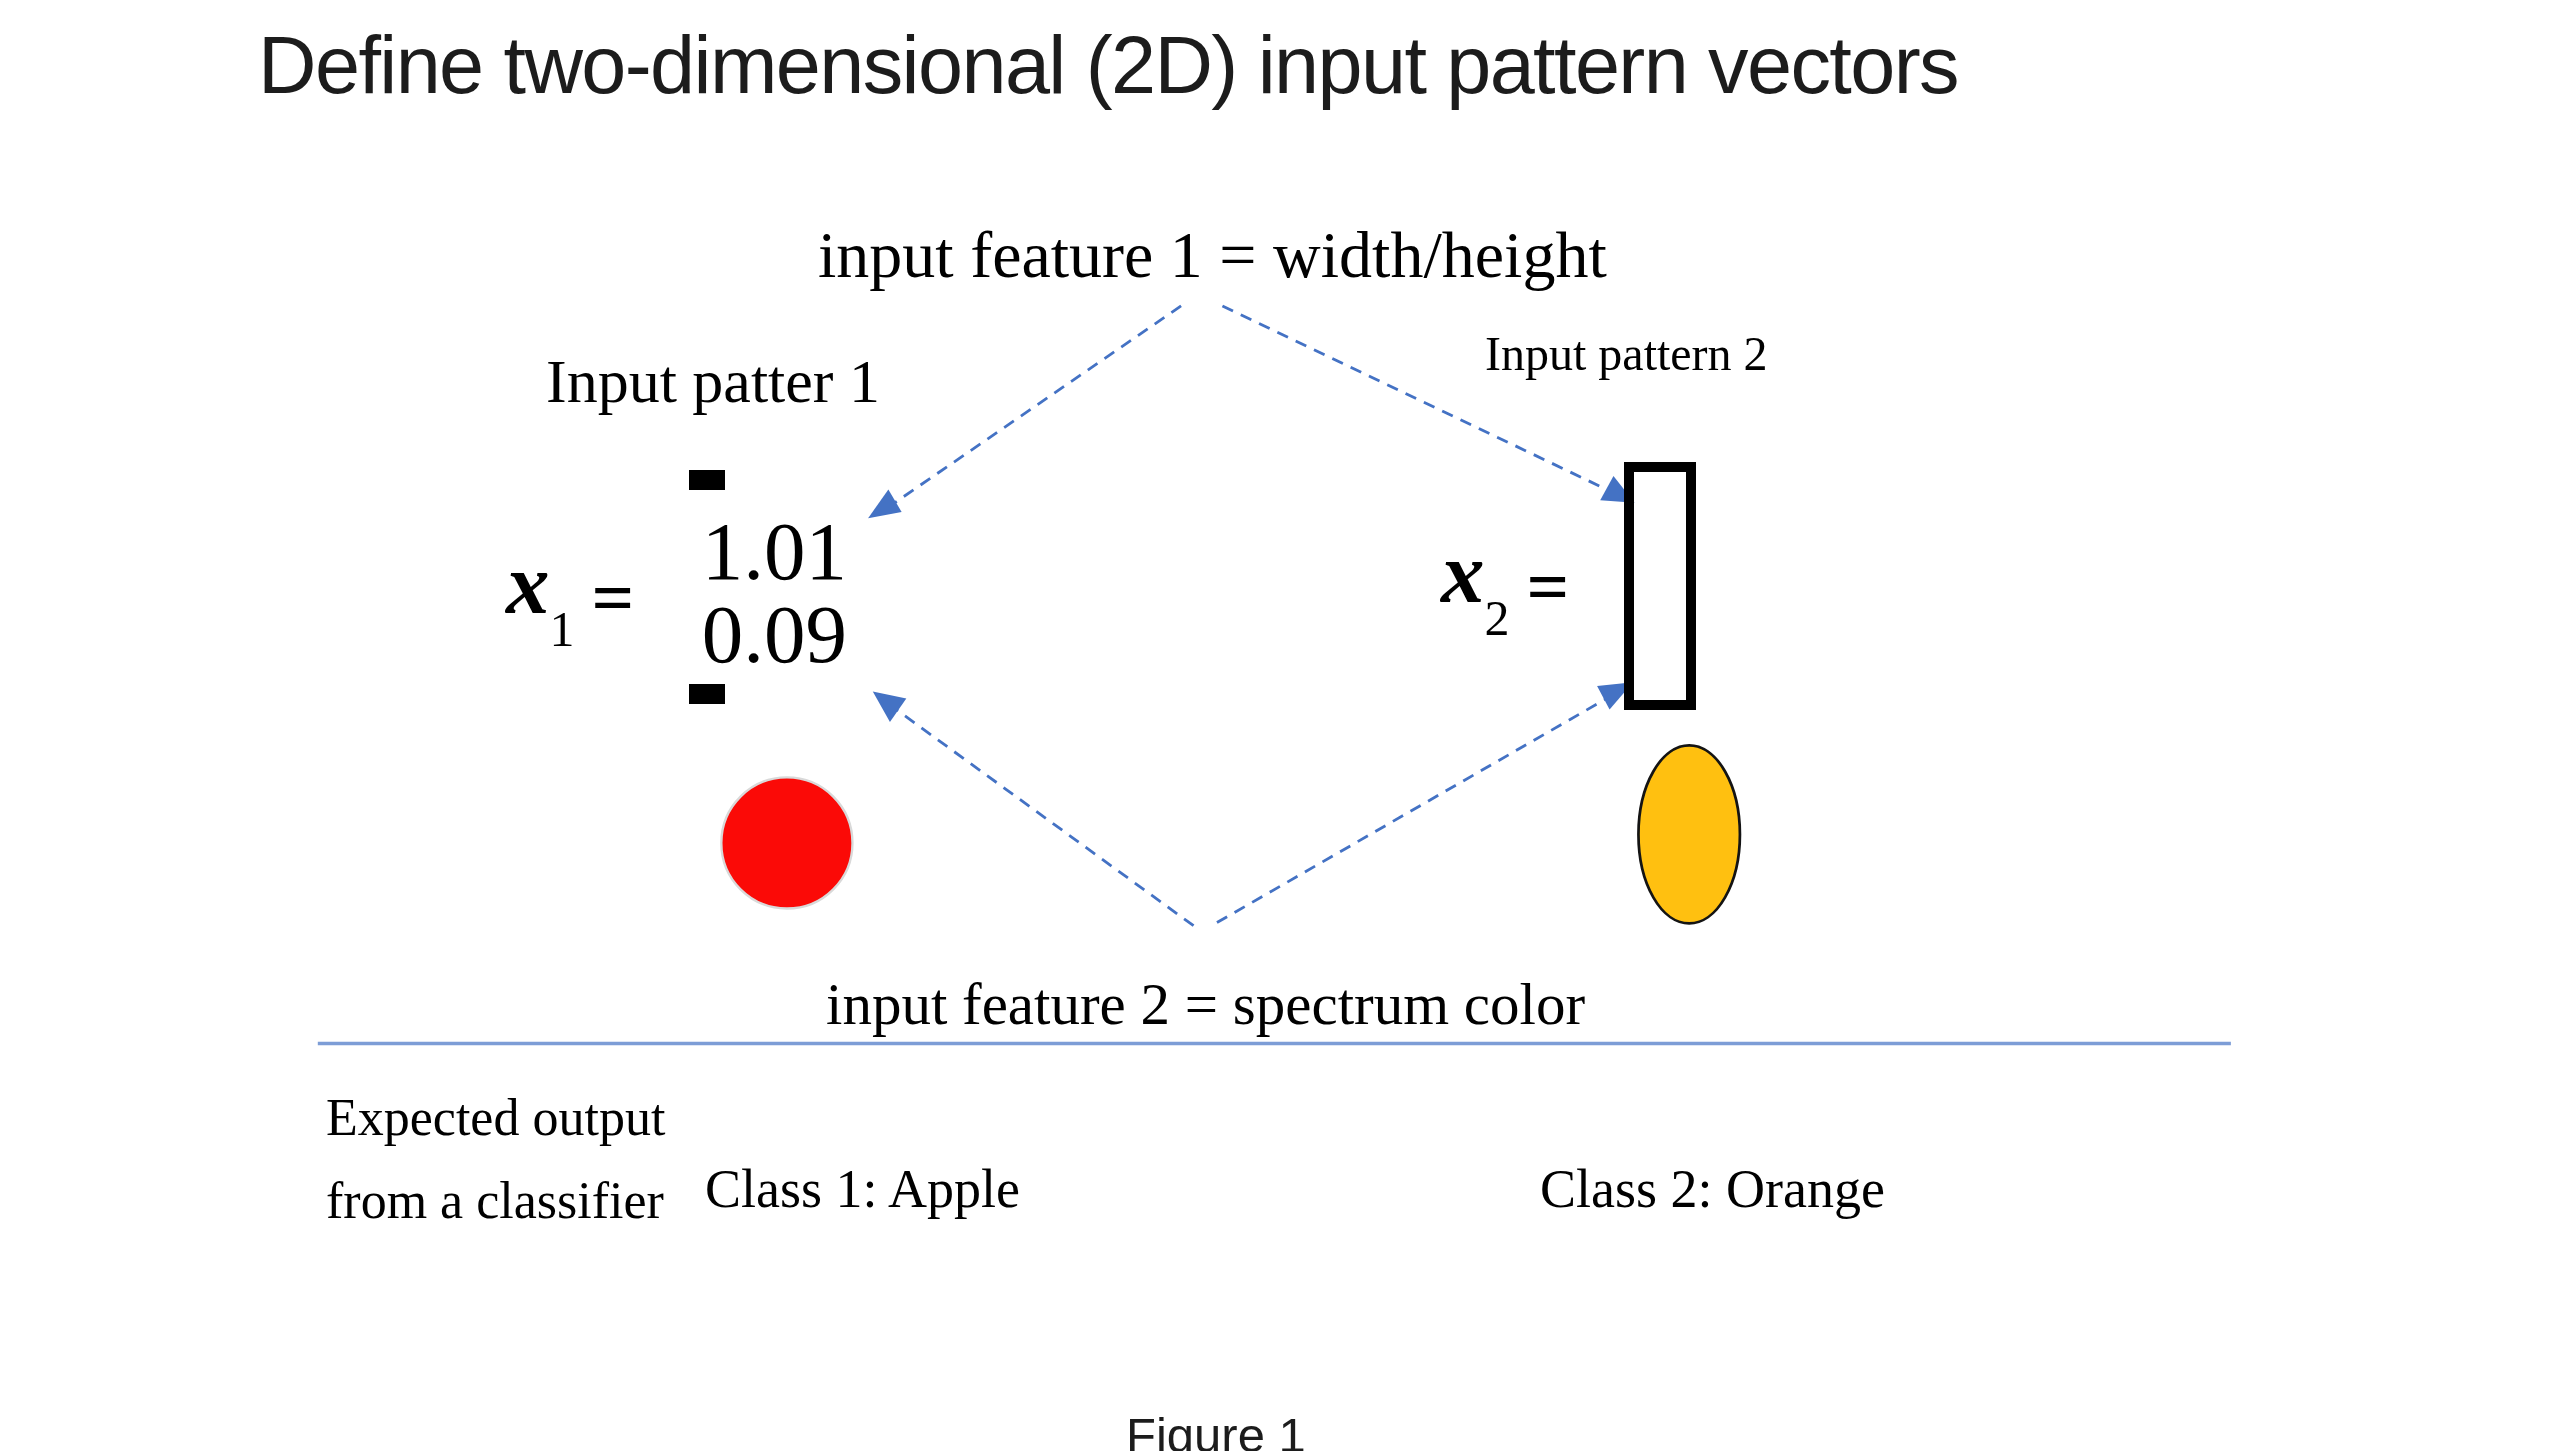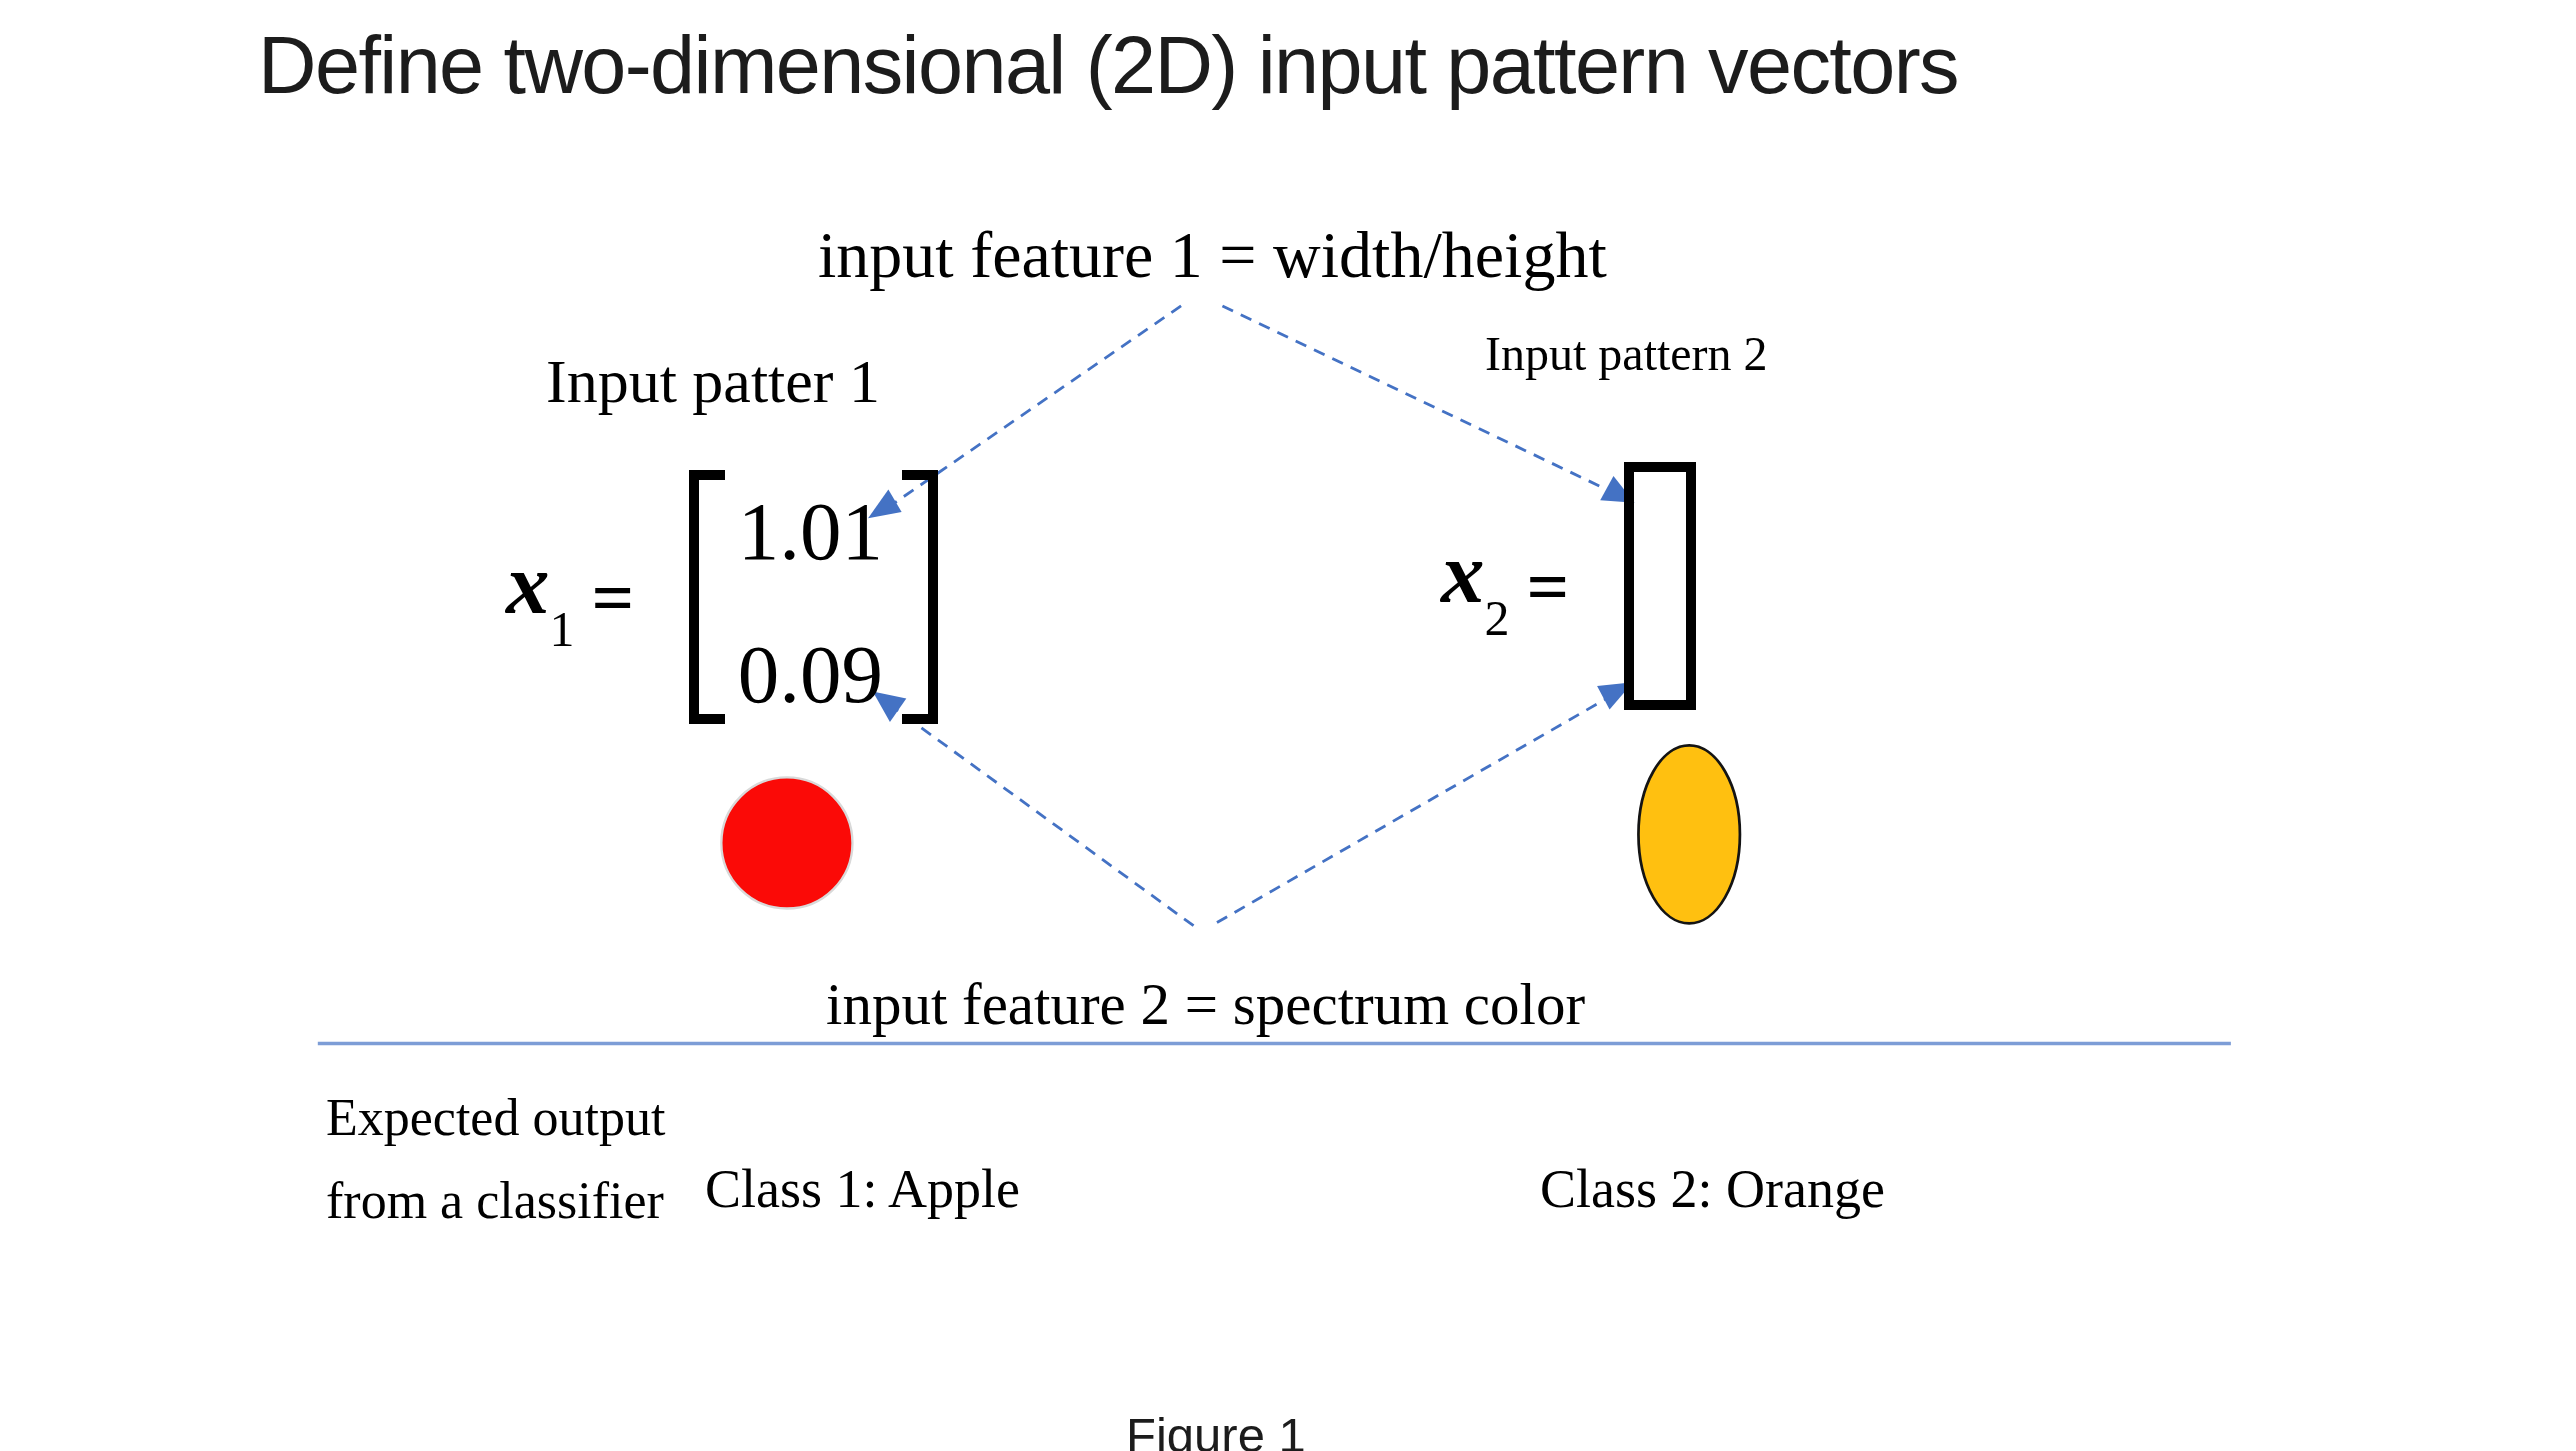--- a/index.html
+++ b/index.html
@@ -77,21 +77,21 @@
   .bracket-left  { border-right: none; }
   .bracket-right { border-left: none; }
   .vec-vals {
     display: flex; flex-direction: column;
     justify-content: space-between;
     font-family: "Liberation Serif", serif;
     font-size: 83px; line-height: 1.0;
     color: #000;
   }
   .m1 { left: 506px; top: 470px; }
-  .m1 .vec-matrix { height: 254px; }
+  .m1 .vec-matrix { height: 254px; flex-direction: column; }
   .m1 .vec-vals { padding: 20px 7.8px 7.8px 12.5px; min-width: 156px; }
   .m2 { left: 1441px; top: 462px; }
   .m2 .vec-matrix { height: 248px; }
   .m2 .vec-vals { padding: 7.8px 11px 14px 22px; min-width: 123px; }
 
   
   .overlay {
     left: 0; top: 0;
     width: 2576px; height: 1451px;
     pointer-events: none;

